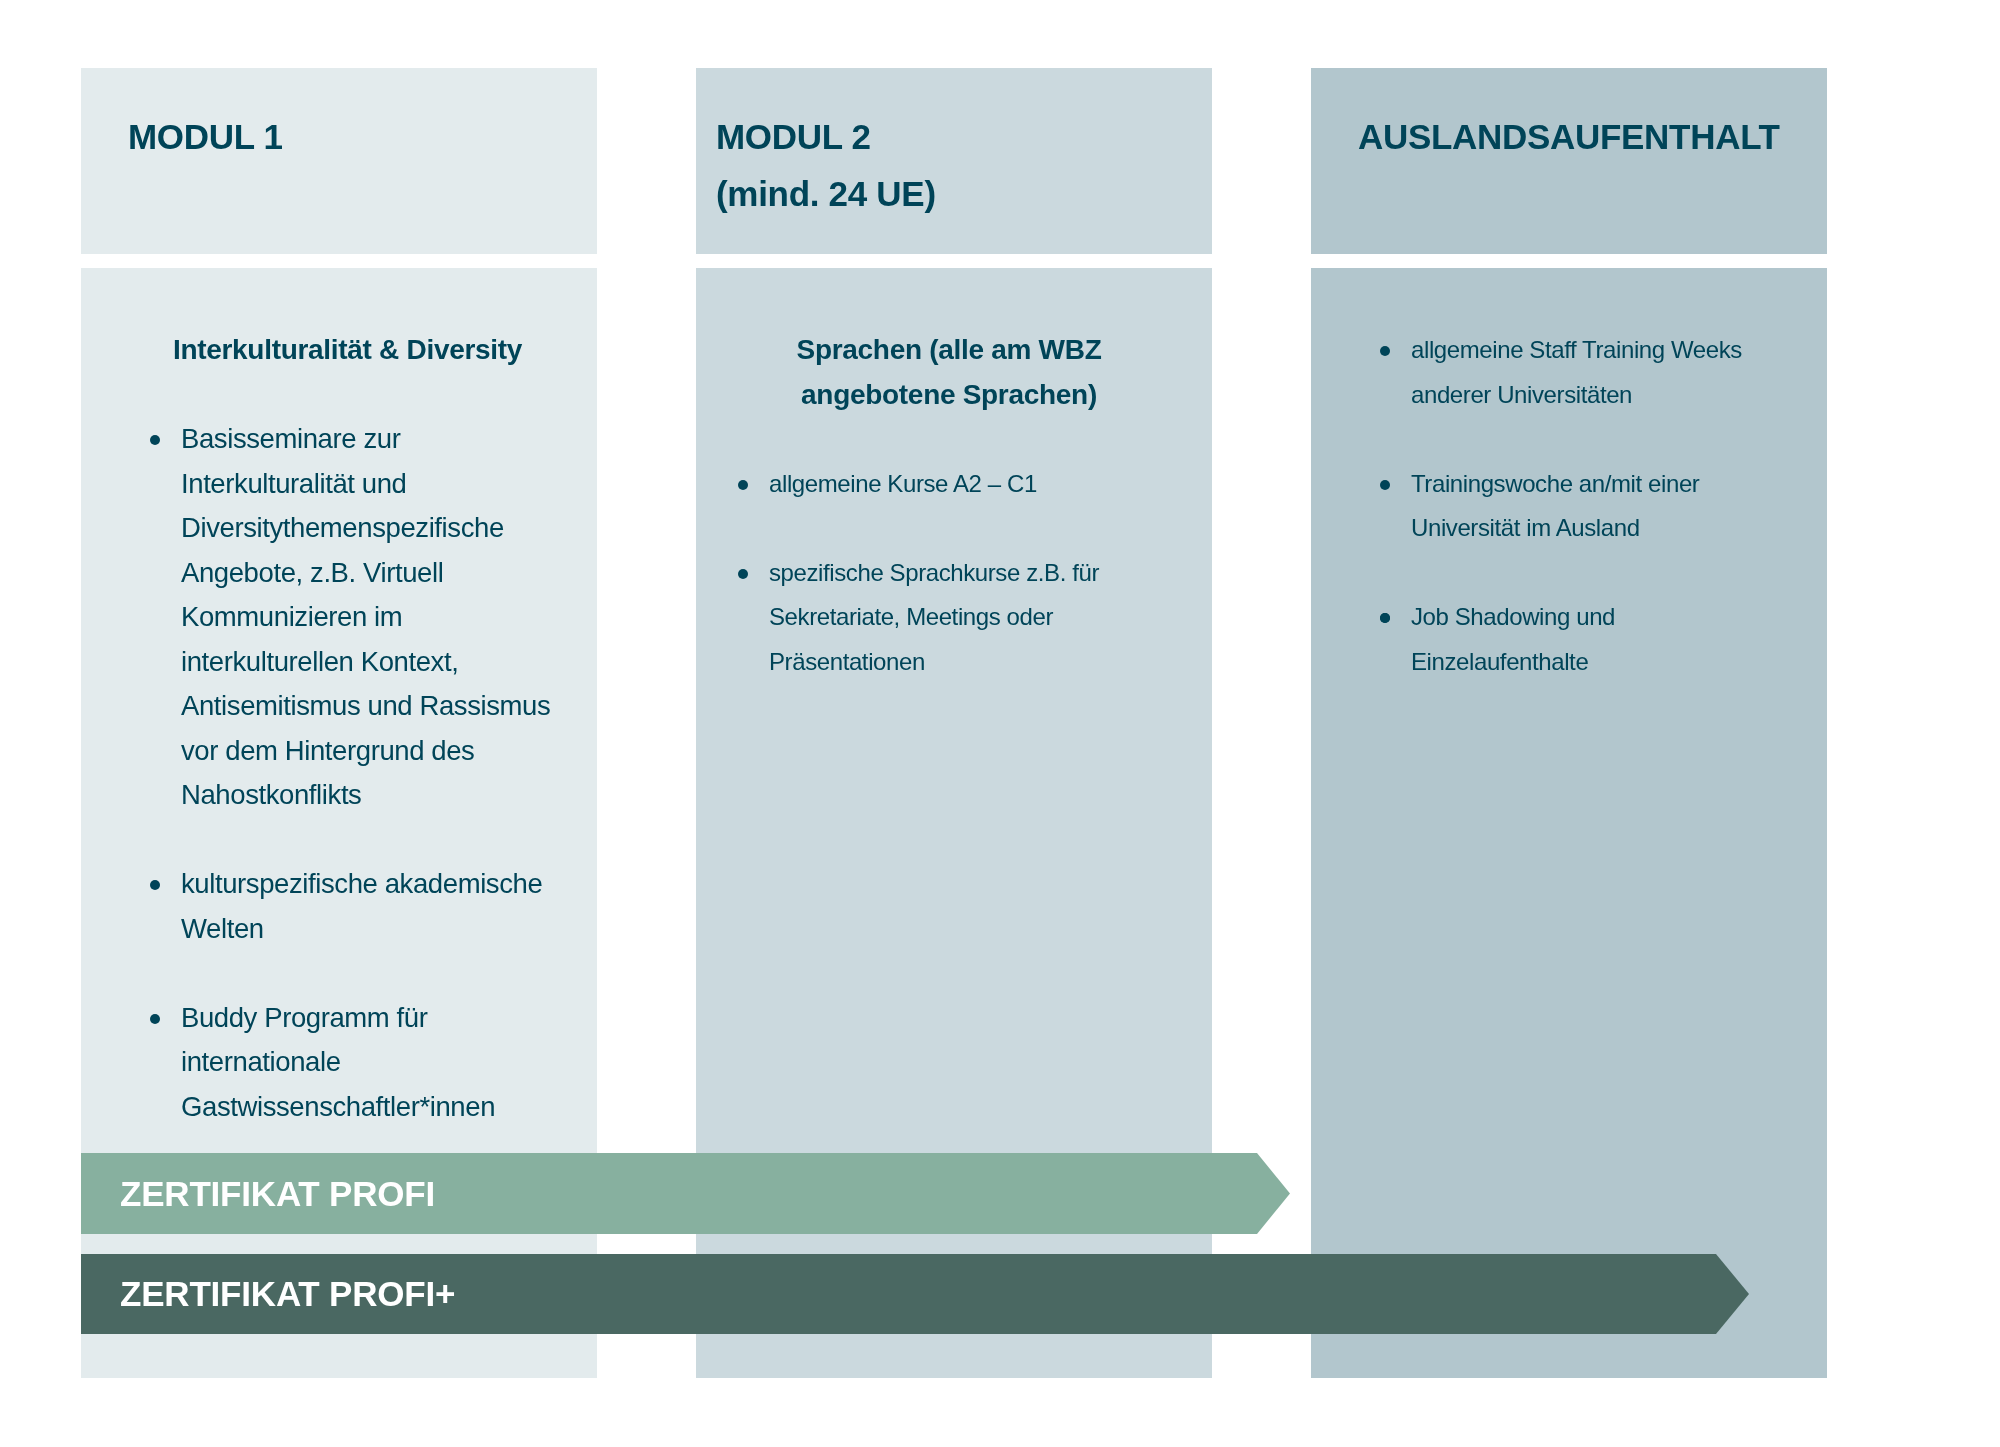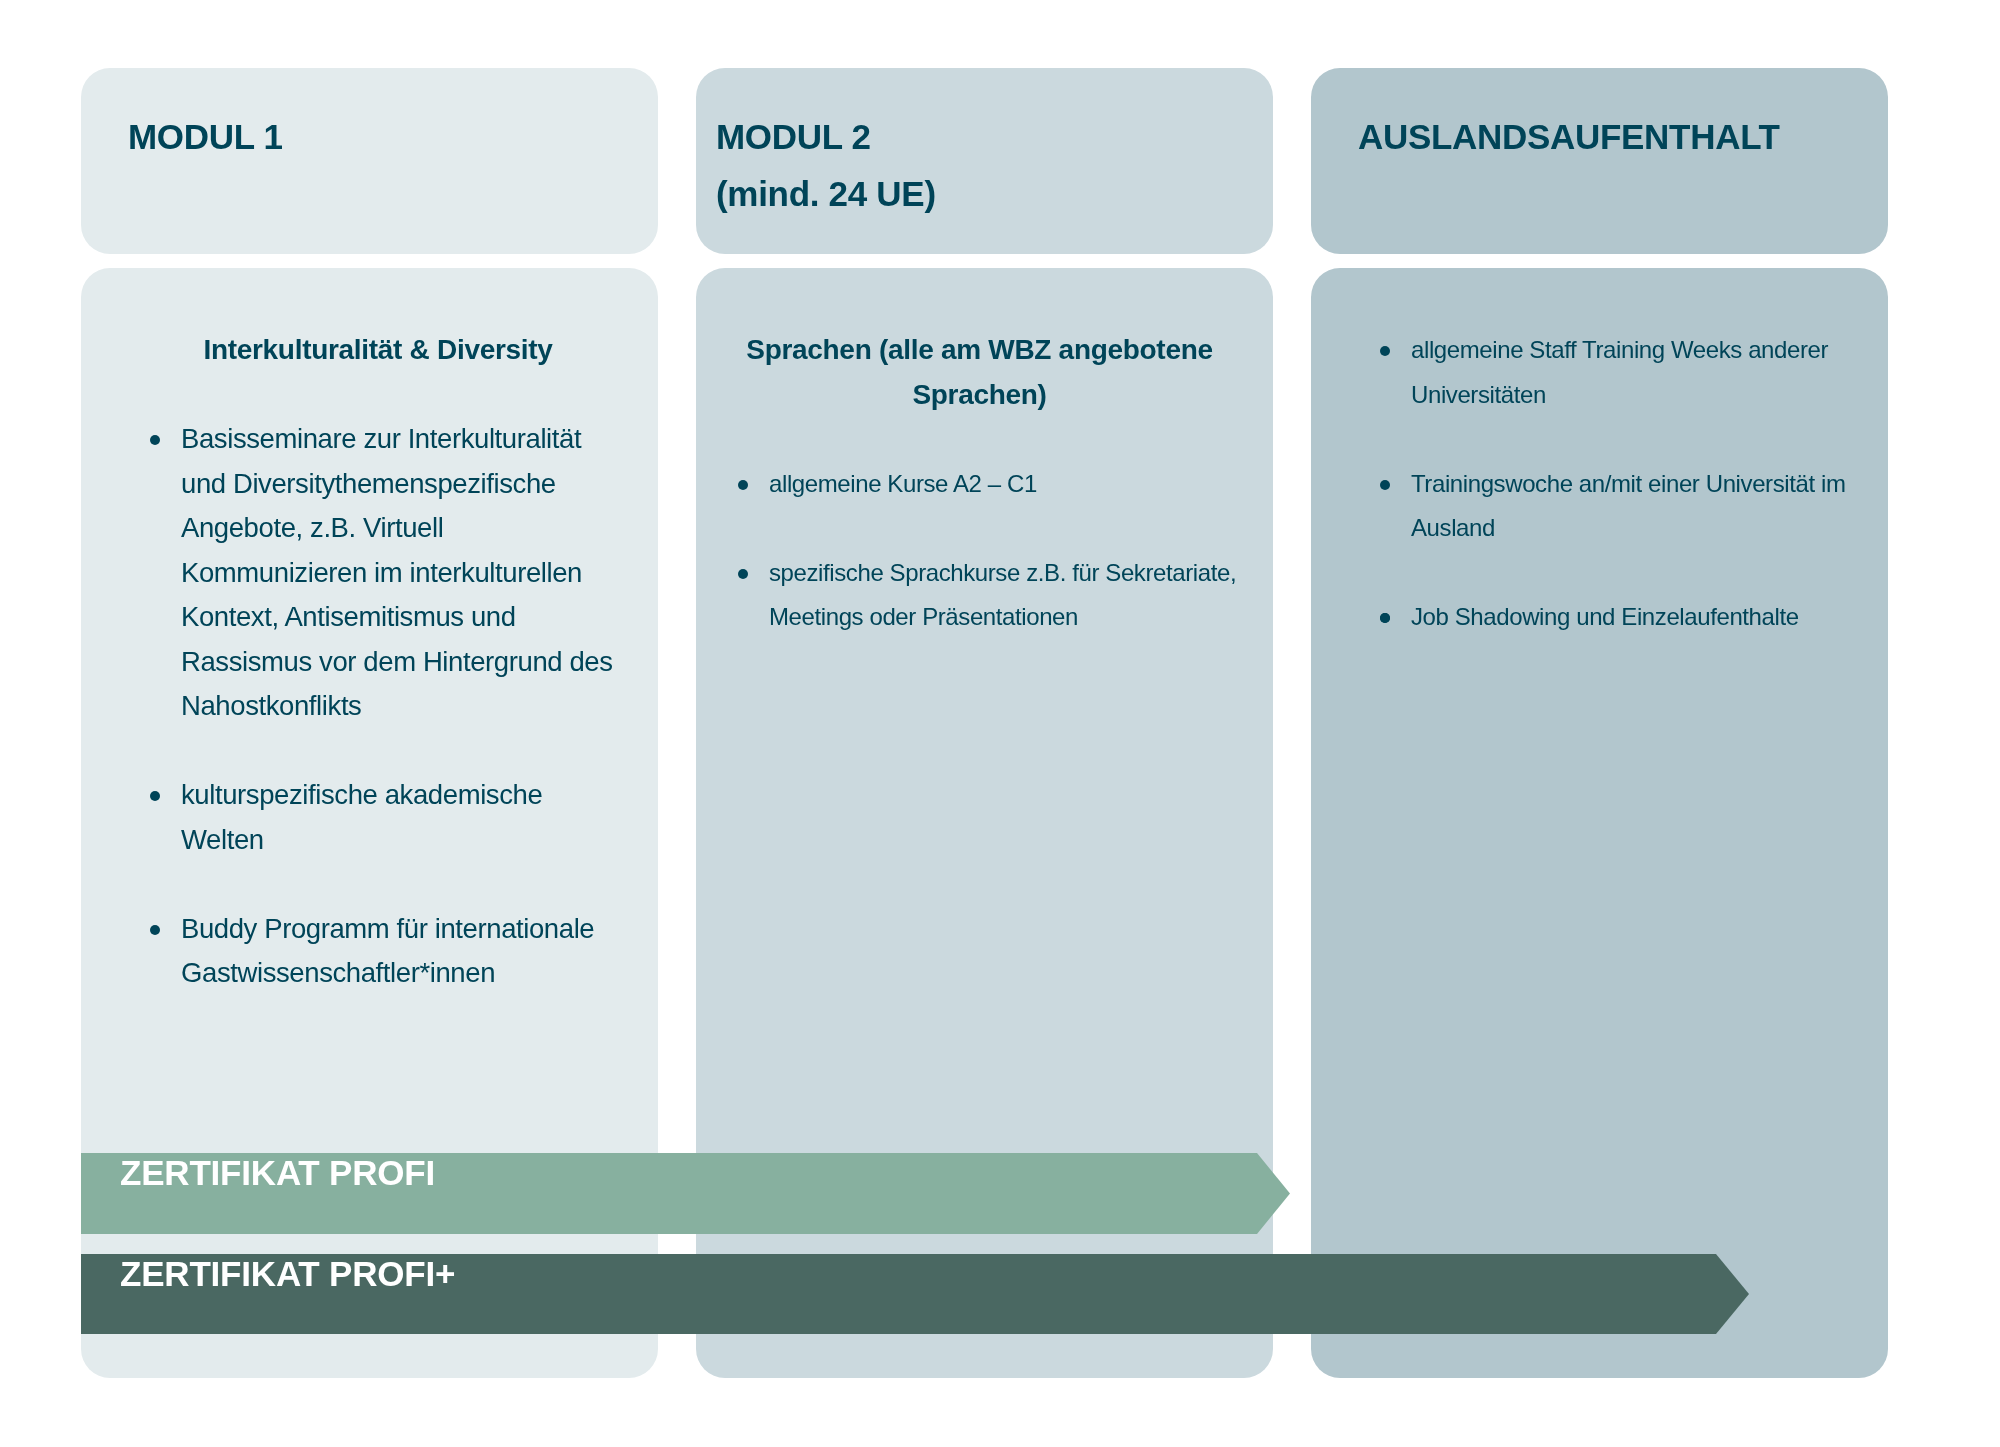--- a/index.html
+++ b/index.html
@@ -10,23 +10,22 @@
   body {
     width: 2000px;
     height: 1447px;
     position: relative;
     overflow: hidden;
     font-family: "Liberation Sans", "DejaVu Sans", sans-serif;
     color: #004458;
   }
   .col-head, .col-body {
     position: absolute;
-    width: 577px;
+    width: 516px;
     box-sizing: border-box;
-    border-radius: 29px;
   }
   .col-head {
     top: 68px;
     height: 186px;
     padding-left: 47px;
     padding-top: 40px;
   }
   .col-body {
     top: 268px;
     height: 1110px;
@@ -78,21 +77,21 @@
   }
   .c1 ul.items li { font-size: 27.5px; }
 
   .arrow {
     position: absolute;
     left: 81px;
     height: 81px;
     box-sizing: border-box;
     padding-left: 39px;
     display: flex;
-    align-items: flex-start;
+    align-items: center;
     color: #ffffff;
     font-weight: bold;
     font-size: 35px;
     letter-spacing: -0.2px;
     white-space: nowrap;
   }
   .arrow-profi {
     top: 1153px;
     width: 1209px;
     background: #87B09F;

